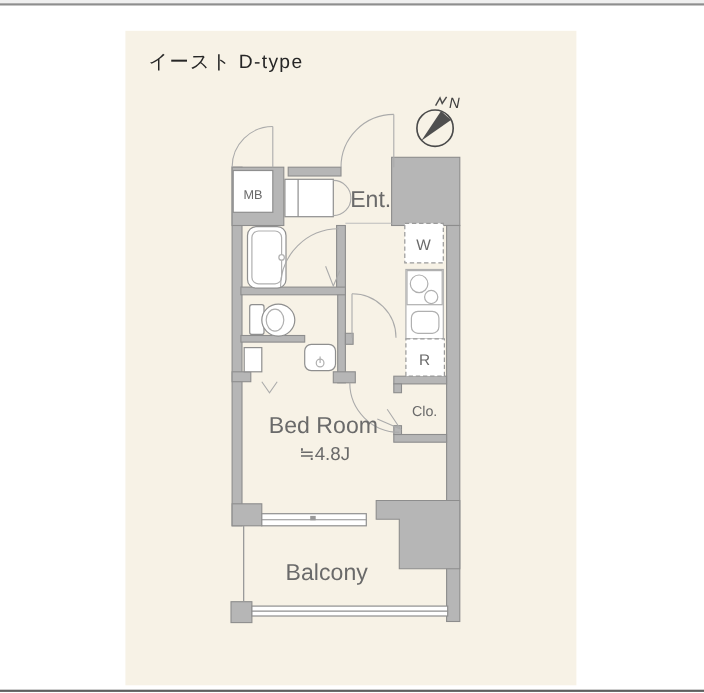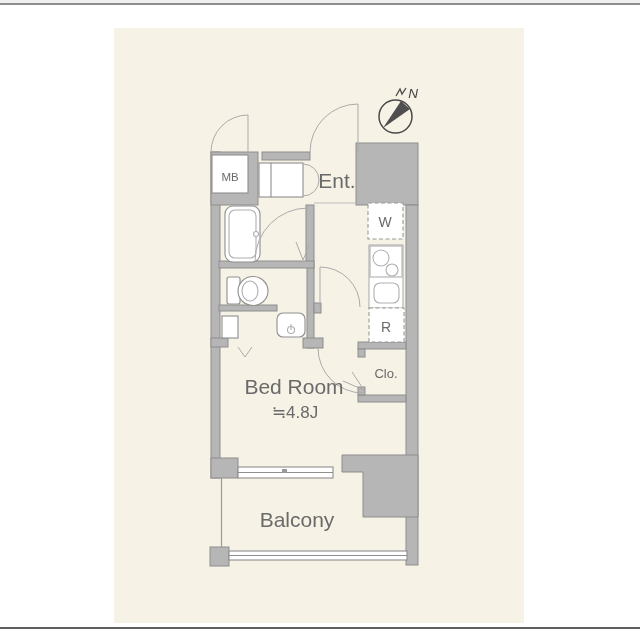--- a/index.html
+++ b/index.html
@@ -31,20 +31,21 @@
   .lbl-n{font-size:13.5px;font-style:italic;fill:#3f3f3f;}
   text{font-family:"Liberation Sans","DejaVu Sans",sans-serif;}
 </style>
 </head>
 <body>
 
 <div class="canvas">
   <div class="top-strip"></div>
   <div class="top-rule"></div>
   <div class="panel"></div>
+  <div class="title">イースト D-type</div>
 
   <svg class="plan" width="640" height="630" viewBox="0 0 640 630">
 
     <g>
       <rect class="wall" x="211" y="152" width="9" height="326"></rect>
       <rect class="wall" x="211" y="152" width="47" height="53"></rect>
       <rect class="wall" x="262" y="152" width="48" height="8"></rect>
       <rect class="wall" x="356" y="143" width="62" height="62"></rect>
       <rect class="wall" x="406" y="205" width="12" height="360"></rect>
       <rect class="wall" x="306" y="205" width="8" height="62"></rect>

